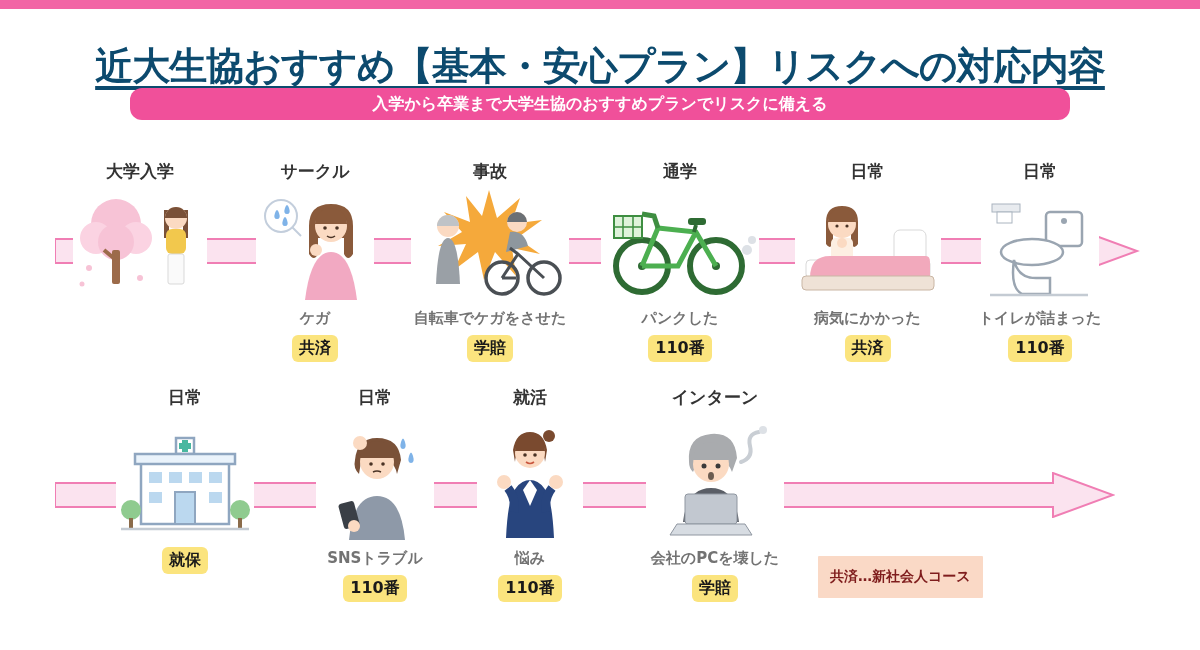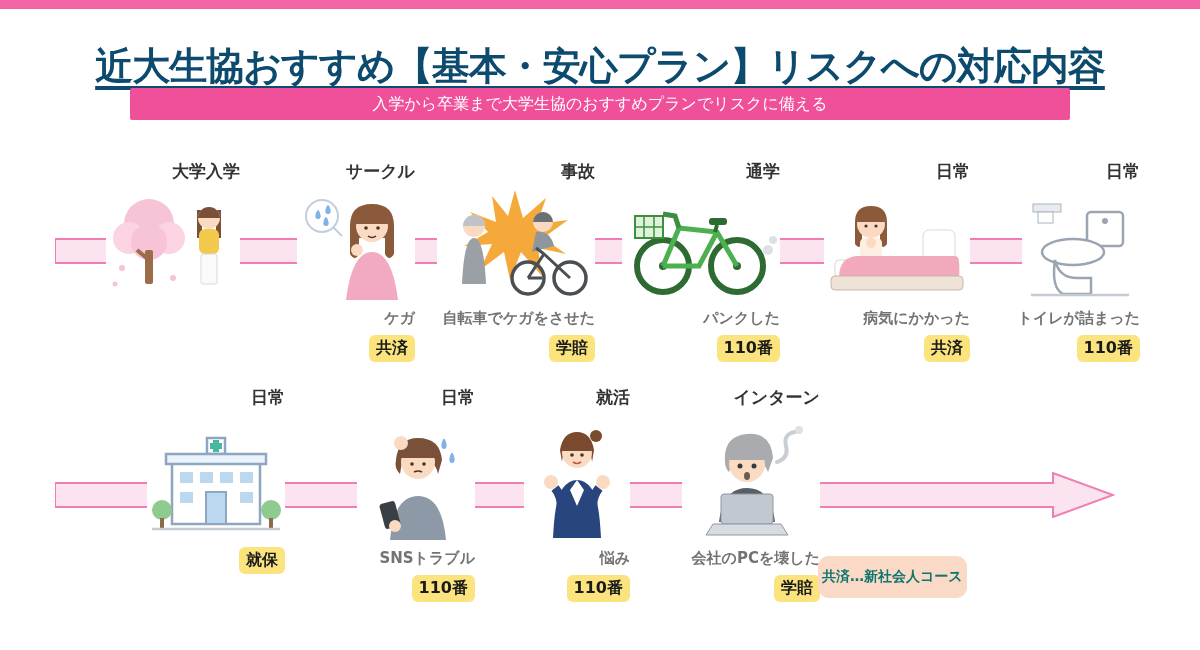--- a/index.html
+++ b/index.html
@@ -1,30 +1,30 @@
 <!DOCTYPE html>
 <html><head>
 <meta charset="utf-8">
 <style>
   html,body{margin:0;padding:0}
   body{background:#ffffff;font-family:"DejaVu Sans","Liberation Sans",sans-serif}
   #canvas{position:relative;width:1200px;height:650px;background:#fff;overflow:hidden}
   .topbar{position:absolute;left:0;top:0;width:1200px;height:9px;background:#F265A5}
   .title{position:absolute;left:0;top:16px;width:1200px;text-align:center;font-size:38px;font-weight:bold;color:#0c4a6e;text-decoration:underline;text-decoration-thickness:4px;text-underline-offset:7px;letter-spacing:-1px;white-space:nowrap}
-  .banner{position:absolute;left:50%;top:88px;transform:translateX(-50%);width:940px;height:32px;line-height:32px;background:#F0509A;color:#fff;font-size:16px;font-weight:normal;text-align:center;border-radius:2px}
+  .banner{position:absolute;left:50%;top:88px;transform:translateX(-50%);width:940px;height:32px;line-height:32px;background:#F0509A;color:#fff;font-size:16px;font-weight:bold;text-align:center;border-radius:12px}
   .arrow{position:absolute;z-index:1}
-  .item{position:absolute;z-index:2;display:flex;flex-direction:column;align-items:flex-end}
+  .item{position:absolute;z-index:2;display:flex;flex-direction:column;align-items:center}
   .stage{font-size:17px;font-weight:bold;color:#333;height:24px}
   .illus{height:116px;display:flex;align-items:flex-end;justify-content:center;background:#fff;padding:0 3px}
   .row2 .illus{height:130px}
   .event{margin-top:8px;font-size:15px;font-weight:bold;color:#737373;text-align:center;line-height:1.35;max-width:180px}
   .event:empty{display:none}
   .badge{margin-top:7px;background:#FBE47E;padding:3px 7px;font-size:16px;font-weight:bold;color:#1a1a1a;border-radius:6px}
   .badge:empty{display:none}
-  .legend{position:absolute;left:818px;top:556px;z-index:3;background:#FAD9C6;border-radius:11px;padding:9px 4px;font-size:14px;font-weight:bold;color:#0f766e;line-height:1.7}
+  .legend{position:absolute;left:818px;top:556px;z-index:3;background:#FAD9C6;border-radius:1px;padding:9px 12px;font-size:14px;font-weight:bold;color:#7f1d1d;line-height:1.7}
 </style>
 </head>
 <body>
 
 <div id="canvas">
   <div class="topbar"></div>
   <h1 class="title">近大生協おすすめ【基本・安心プラン】リスクへの対応内容</h1>
   <div class="banner">入学から卒業まで大学生協のおすすめプランでリスクに備える</div>
 
   <svg class="arrow" style="left:55px;top:228px" width="1085" height="46" viewBox="0 0 1085 46">

